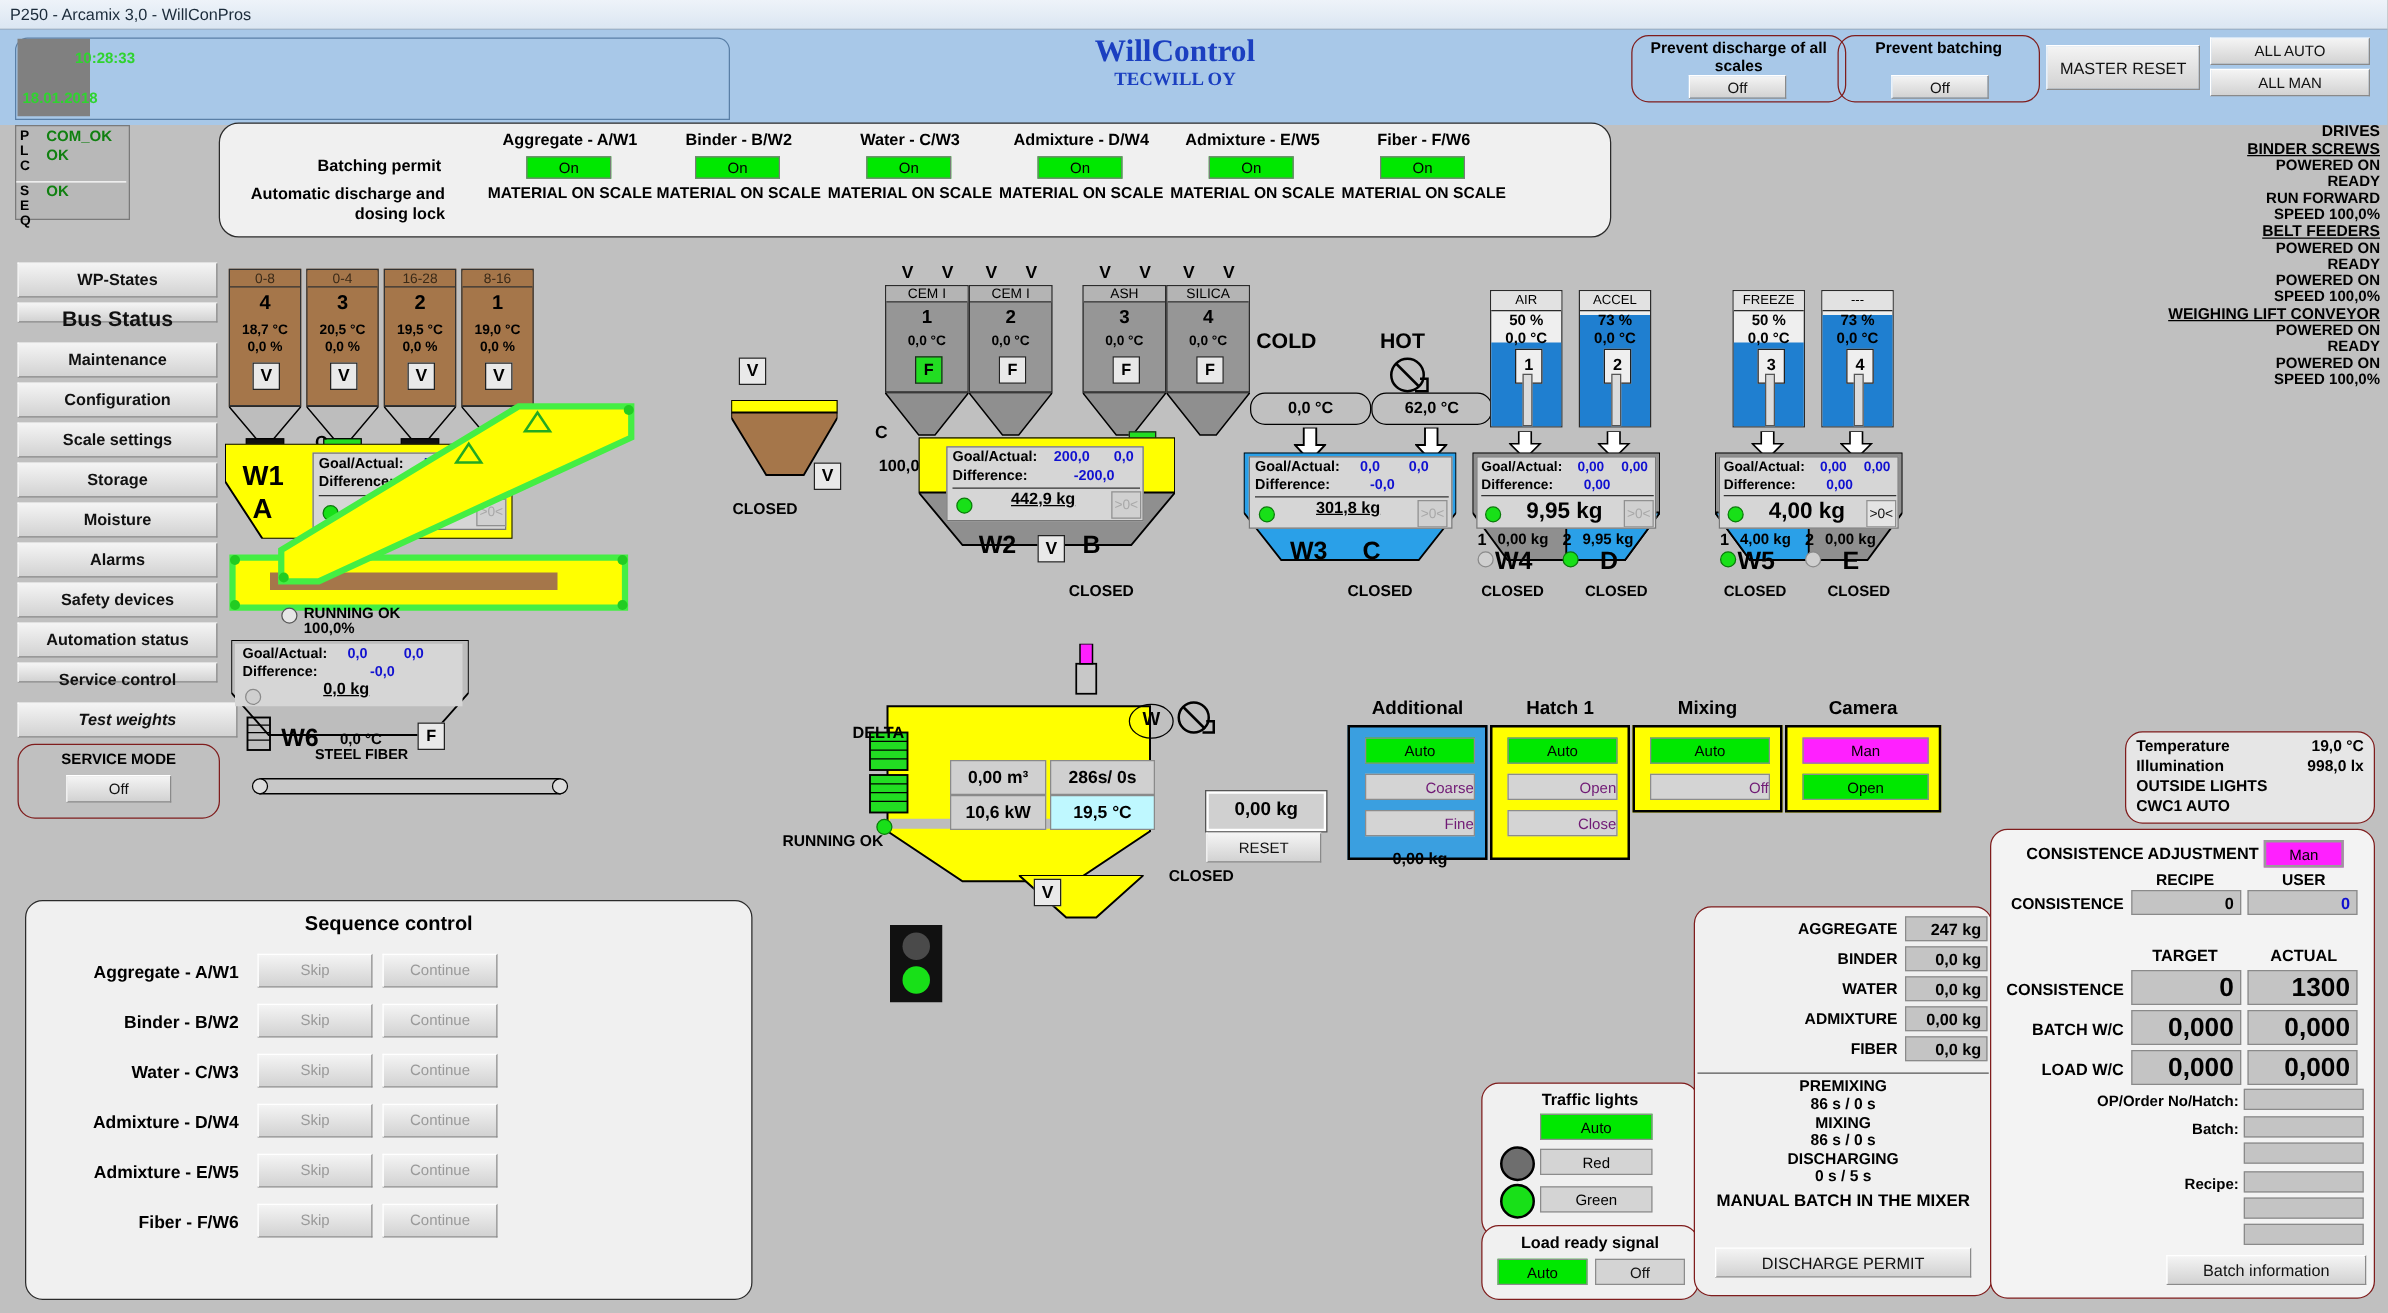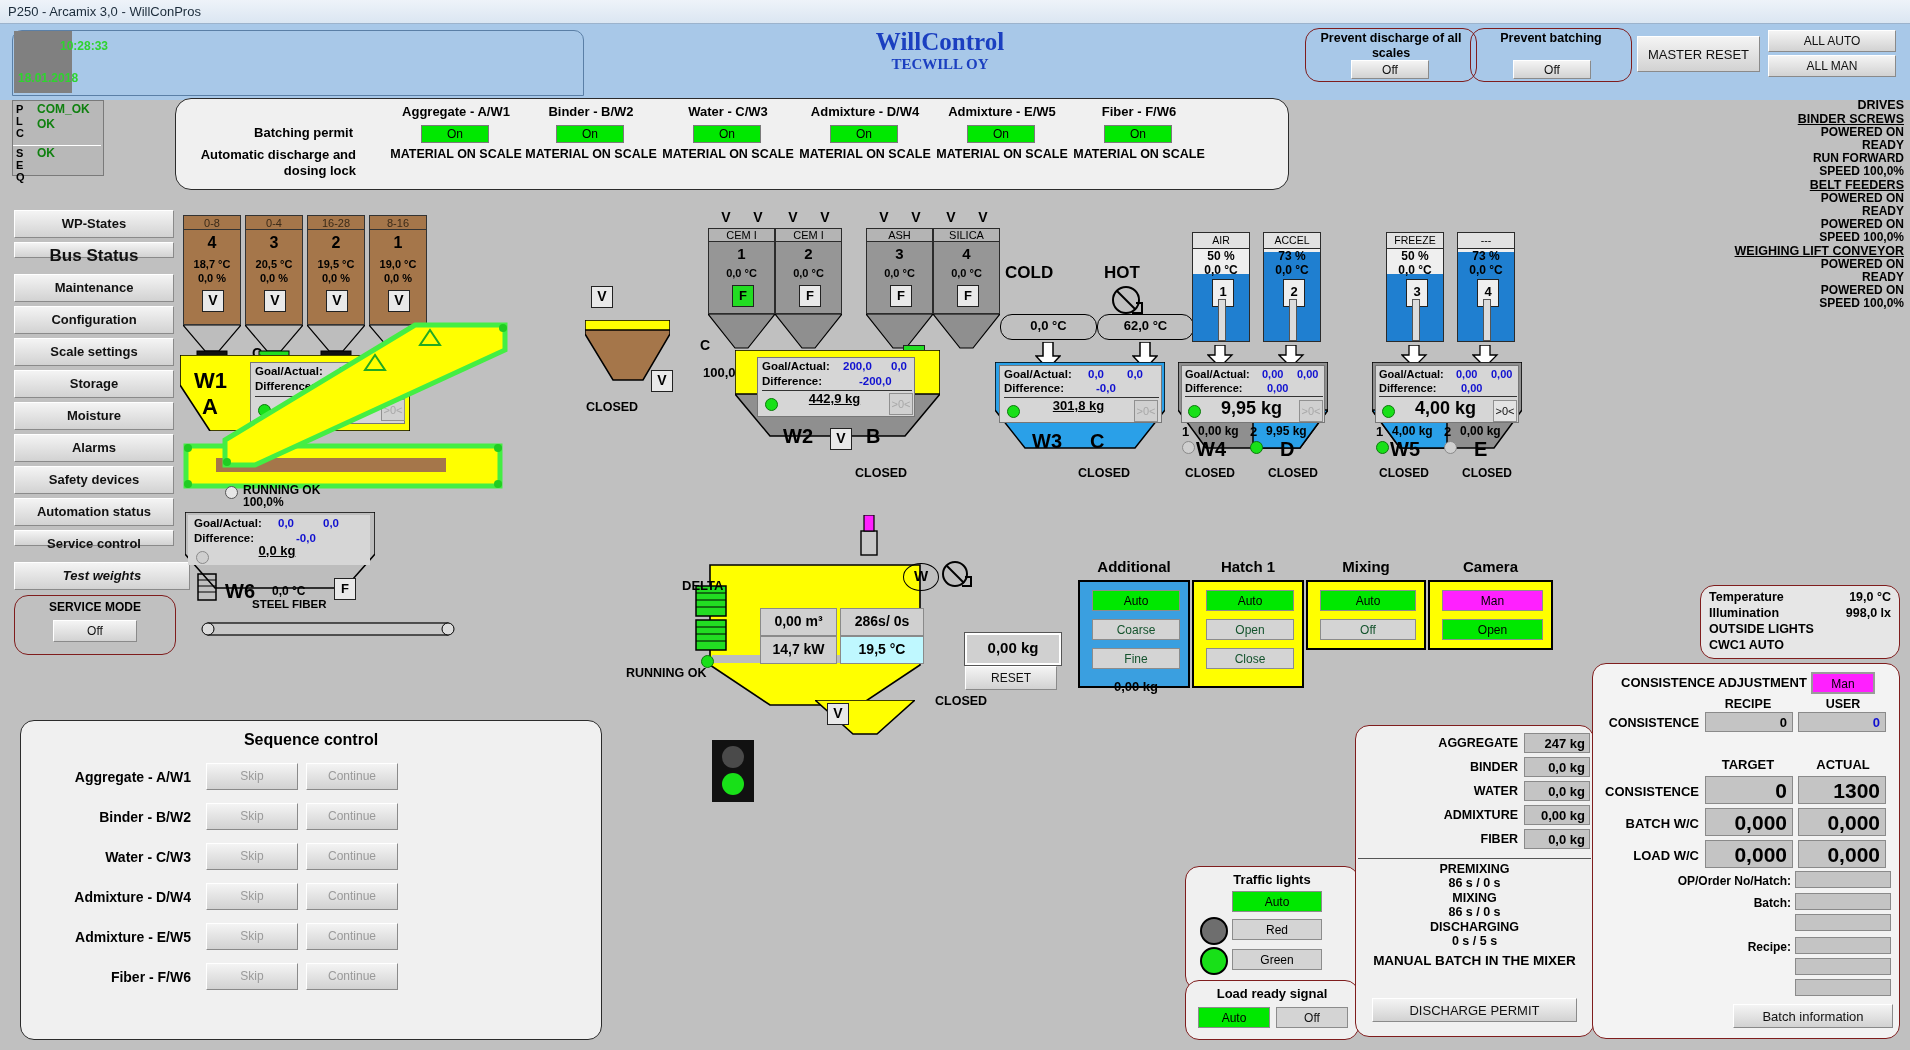--- a/index.html
+++ b/index.html
@@ -80,21 +80,21 @@
   .tanknum{background:#efefef;border:1px solid #222;font-size:13px;
      font-weight:bold;text-align:center;}
 
   
   .grphead{font-size:15px;font-weight:bold;text-align:center;}
   .grpbox{border:2px solid #000;box-sizing:border-box;}
   .gbtn{height:21px;border:1px solid #8c8c8c;font-size:12px;text-align:center;
      line-height:20px;box-sizing:border-box;}
   .gbtn.green{background:#00e800;}
   .gbtn.mag{background:#ff20ff;}
-  .gbtn.gray{background:#d4d4d4;color:#14532d;}
+  .gbtn.gray{background:#d4d4d4;color:#701a75;text-align:right;}
 
   
   #seqctl{left:20px;top:720px;width:580px;height:318px;background:#f0f0f0;
      border:1px solid #2b2b2b;border-radius:14px;}
   .seqlabel{font-size:14px;font-weight:bold;text-align:right;}
   .seqbtn{width:92px;height:27px;line-height:25px;}
 
   
   .field{background:#c4c4c4;border:1px solid #8a8a8a;box-sizing:border-box;
      font-weight:bold;}
@@ -529,21 +529,21 @@
   <circle cx="10" cy="9" r="6" fill="#dcdcdc" stroke="#000"></circle>
     <circle cx="250" cy="9" r="6" fill="#dcdcdc" stroke="#000"></circle>
 </svg>
 
 <svg class="abs" style="left:700px;top:555px;" width="230" height="160">
   <polygon points="10,10 220,10 220,110 160,150 70,150 10,110" fill="#ffff00" stroke="#000" stroke-width="1.6"></polygon>
   <rect x="12" y="100" width="206" height="8" fill="#bdbdbd"></rect>
 </svg>
 <div class="abs" style="left:760px;top:608px;width:75px;height:26px;background:#d0d0d0;border:1.5px solid #8a8a8a;text-align:center;line-height:24px;font-size:14px;font-weight:bold;">0,00 m³</div>
 <div class="abs" style="left:840px;top:608px;width:82px;height:26px;background:#d0d0d0;border:1.5px solid #8a8a8a;text-align:center;line-height:24px;font-size:14px;font-weight:bold;">286s/ 0s</div>
-<div class="abs" style="left:760px;top:636px;width:75px;height:26px;background:#d0d0d0;border:1.5px solid #8a8a8a;text-align:center;line-height:24px;font-size:14px;font-weight:bold;">14,7 kW</div>
+<div class="abs" style="left:760px;top:636px;width:75px;height:26px;background:#d0d0d0;border:1.5px solid #8a8a8a;text-align:center;line-height:24px;font-size:14px;font-weight:bold;">10,6 kW</div>
 <div class="abs" style="left:840px;top:636px;width:82px;height:26px;background:#bff8ff;border:1.5px solid #8a8a8a;text-align:center;line-height:24px;font-size:14px;font-weight:bold;">19,5 °C</div>
 <div class="abs" style="left:903px;top:563px;width:34px;height:26px;border:1.6px solid #000;border-radius:50%;text-align:center;line-height:24px;font-size:15px;font-weight:bold;">W</div>
 <svg class="abs" style="left:940px;top:558px;" width="34" height="32">
   <circle cx="15" cy="16" r="12" fill="none" stroke="#000" stroke-width="2"></circle>
   <line x1="7" y1="8" x2="24" y2="25" stroke="#000" stroke-width="2"></line>
   <path d="M25,19 L31,19 L31,28 L22,28" fill="none" stroke="#000" stroke-width="2"></path>
 </svg>
 <svg class="abs" style="left:690px;top:580px;" width="40" height="90">
   <rect x="6" y="6" width="30" height="30" fill="#22dd22" stroke="#000" stroke-width="1.5"></rect>
   <rect x="6" y="40" width="30" height="30" fill="#22dd22" stroke="#000" stroke-width="1.5"></rect>

